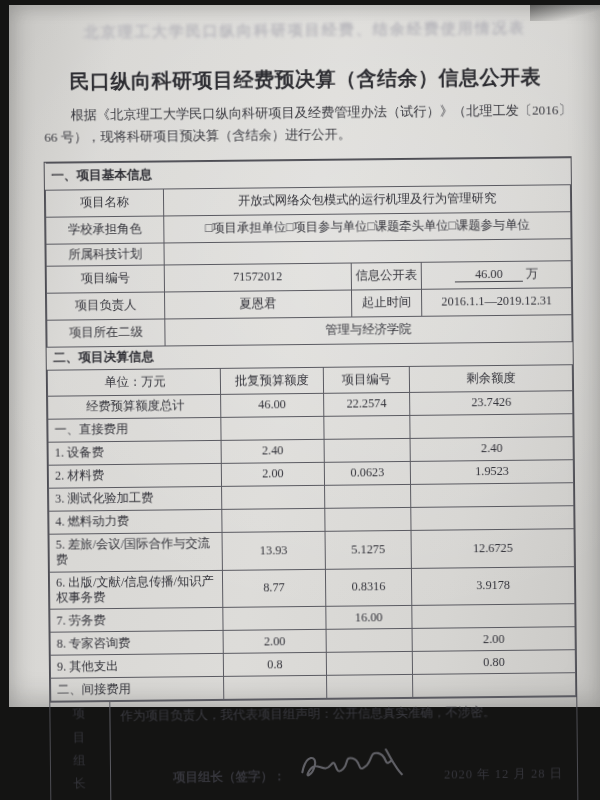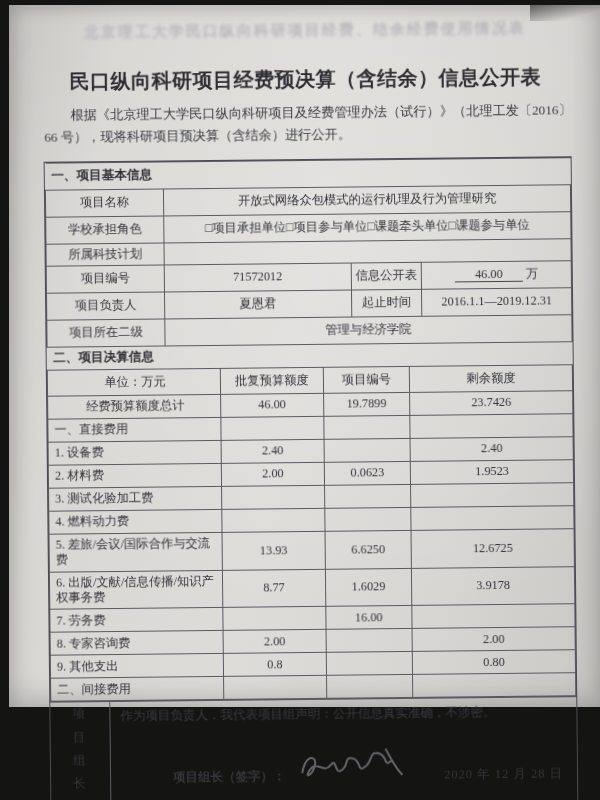--- a/index.html
+++ b/index.html
@@ -164,21 +164,21 @@
         </tr>
         <tr style="height:26px">
           <td class="lab center">单位：万元</td>
           <td>批复预算额度</td>
           <td>项目编号</td>
           <td>剩余额度</td>
         </tr>
         <tr style="height:22px">
           <td class="lab center">经费预算额度总计</td>
           <td>46.00</td>
-          <td>19.7899</td>
+          <td>22.2574</td>
           <td>23.7426</td>
         </tr>
         <tr>
           <td class="lab">一、直接费用</td>
           <td></td>
           <td></td>
           <td></td>
         </tr>
         <tr>
           <td class="lab">1. 设备费</td>
@@ -200,27 +200,27 @@
         </tr>
         <tr>
           <td class="lab">4. 燃料动力费</td>
           <td></td>
           <td></td>
           <td></td>
         </tr>
         <tr class="two">
           <td class="lab">5. 差旅/会议/国际合作与交流费</td>
           <td>13.93</td>
-          <td>6.6250</td>
+          <td>5.1275</td>
           <td>12.6725</td>
         </tr>
         <tr class="two">
           <td class="lab">6. 出版/文献/信息传播/知识产权事务费</td>
           <td>8.77</td>
-          <td>1.6029</td>
+          <td>0.8316</td>
           <td>3.9178</td>
         </tr>
         <tr style="height:21px">
           <td class="lab">7. 劳务费</td>
           <td></td>
           <td>16.00</td>
           <td></td>
         </tr>
         <tr>
           <td class="lab">8. 专家咨询费</td>

